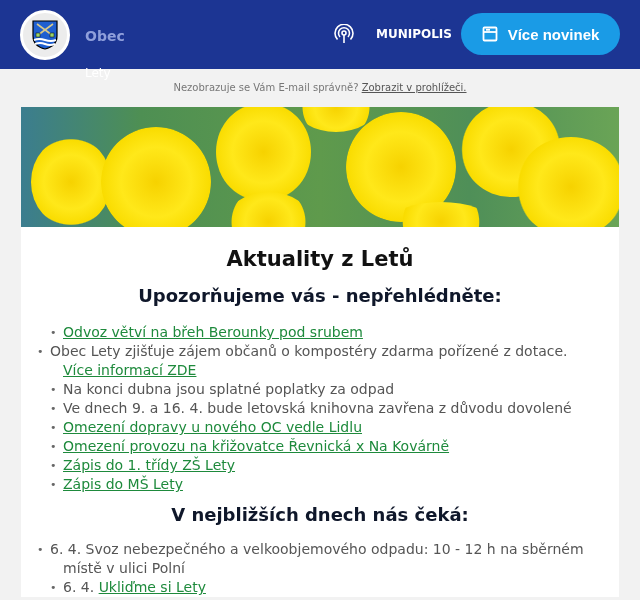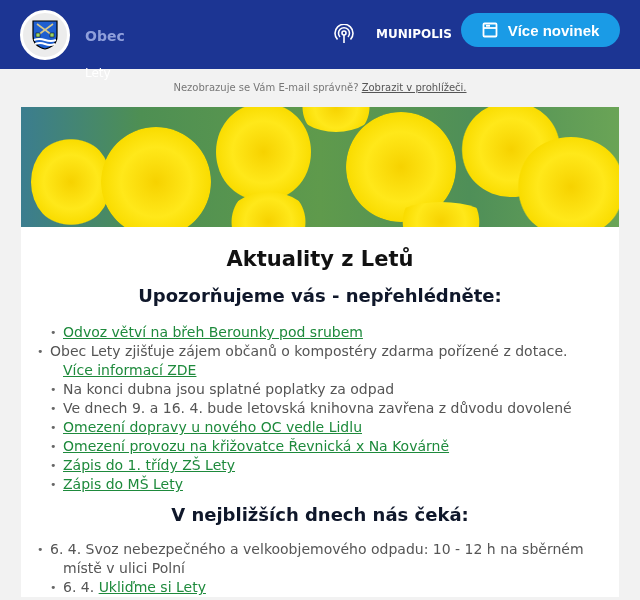--- a/index.html
+++ b/index.html
@@ -4,21 +4,21 @@
 <style>
   * { box-sizing: border-box; margin: 0; padding: 0; }
   html, body { width: 640px; height: 600px; overflow: hidden; background: #f2f2f2; font-family: "DejaVu Sans", sans-serif; }
   .header { height: 69px; background: #1c3593; display: flex; align-items: center; padding: 0 20px; position: relative; }
   .logo { width: 50px; height: 50px; border-radius: 50%; background: #ececec; border: 3px solid #fff; display: flex; align-items: center; justify-content: center; }
   .brand { margin-left: 15px; display: flex; flex-direction: column; }
   .brand-small { color: #8f9fdb; font-weight: bold; font-size: 14px; line-height: 18px; margin-top: 40px; }
   .brand-name { color: #fff; font-size: 12px; line-height: 20px; margin-top: 18px; }
   .munipolis { position: absolute; left: 334px; top: 24px; display: flex; align-items: center; color: #fff; font-weight: bold; font-size: 12px; gap: 16px; }
   .munipolis svg { margin-right: 6px; }
-  .more-btn { position: absolute; left: 461px; top: 13px; width: 159px; height: 34px; border-radius: 21px; background: #1a9be6; color: #fff; font-weight: bold; font-size: 15px; display: flex; align-items: center; justify-content: center; border: none; cursor: pointer; }
+  .more-btn { position: absolute; left: 461px; top: 13px; width: 159px; height: 42px; border-radius: 21px; background: #1a9be6; color: #fff; font-weight: bold; font-size: 15px; display: flex; align-items: center; justify-content: center; border: none; cursor: pointer; }
   .more-btn svg { margin-right: 10px; }
   .notice { text-align: center; font-size: 10px; color: #777; padding-top: 13px; height: 38px; }
   .notice a { color: #555; text-decoration: underline; }
   .card { margin: 0 21px; background: #fff; width: 598px; }
   .banner { width: 598px; height: 120px; position: relative; overflow: hidden; background: linear-gradient(90deg, #3b7d8f 0%, #4e8f53 20%, #5f9a4c 50%, #4f8f58 75%, #6aa456 100%); }
   .flower { position: absolute; border-radius: 50%; background: radial-gradient(circle, #f6d200 0%, #ffe81a 45%, #f9dc00 70%, rgba(249,220,0,0) 72%); }
   .title { text-align: center; font-size: 21px; font-weight: bold; color: #111; padding-top: 20px; height: 50px; }
   .subtitle { text-align: center; font-size: 18px; font-weight: bold; color: #0f172a; padding-top: 8px; height: 46px; }
   ul.items { list-style: none; padding: 0 0 0 29px; font-size: 14px; color: #555; line-height: 19px; }
   ul.items li { position: relative; padding-left: 13px; }

